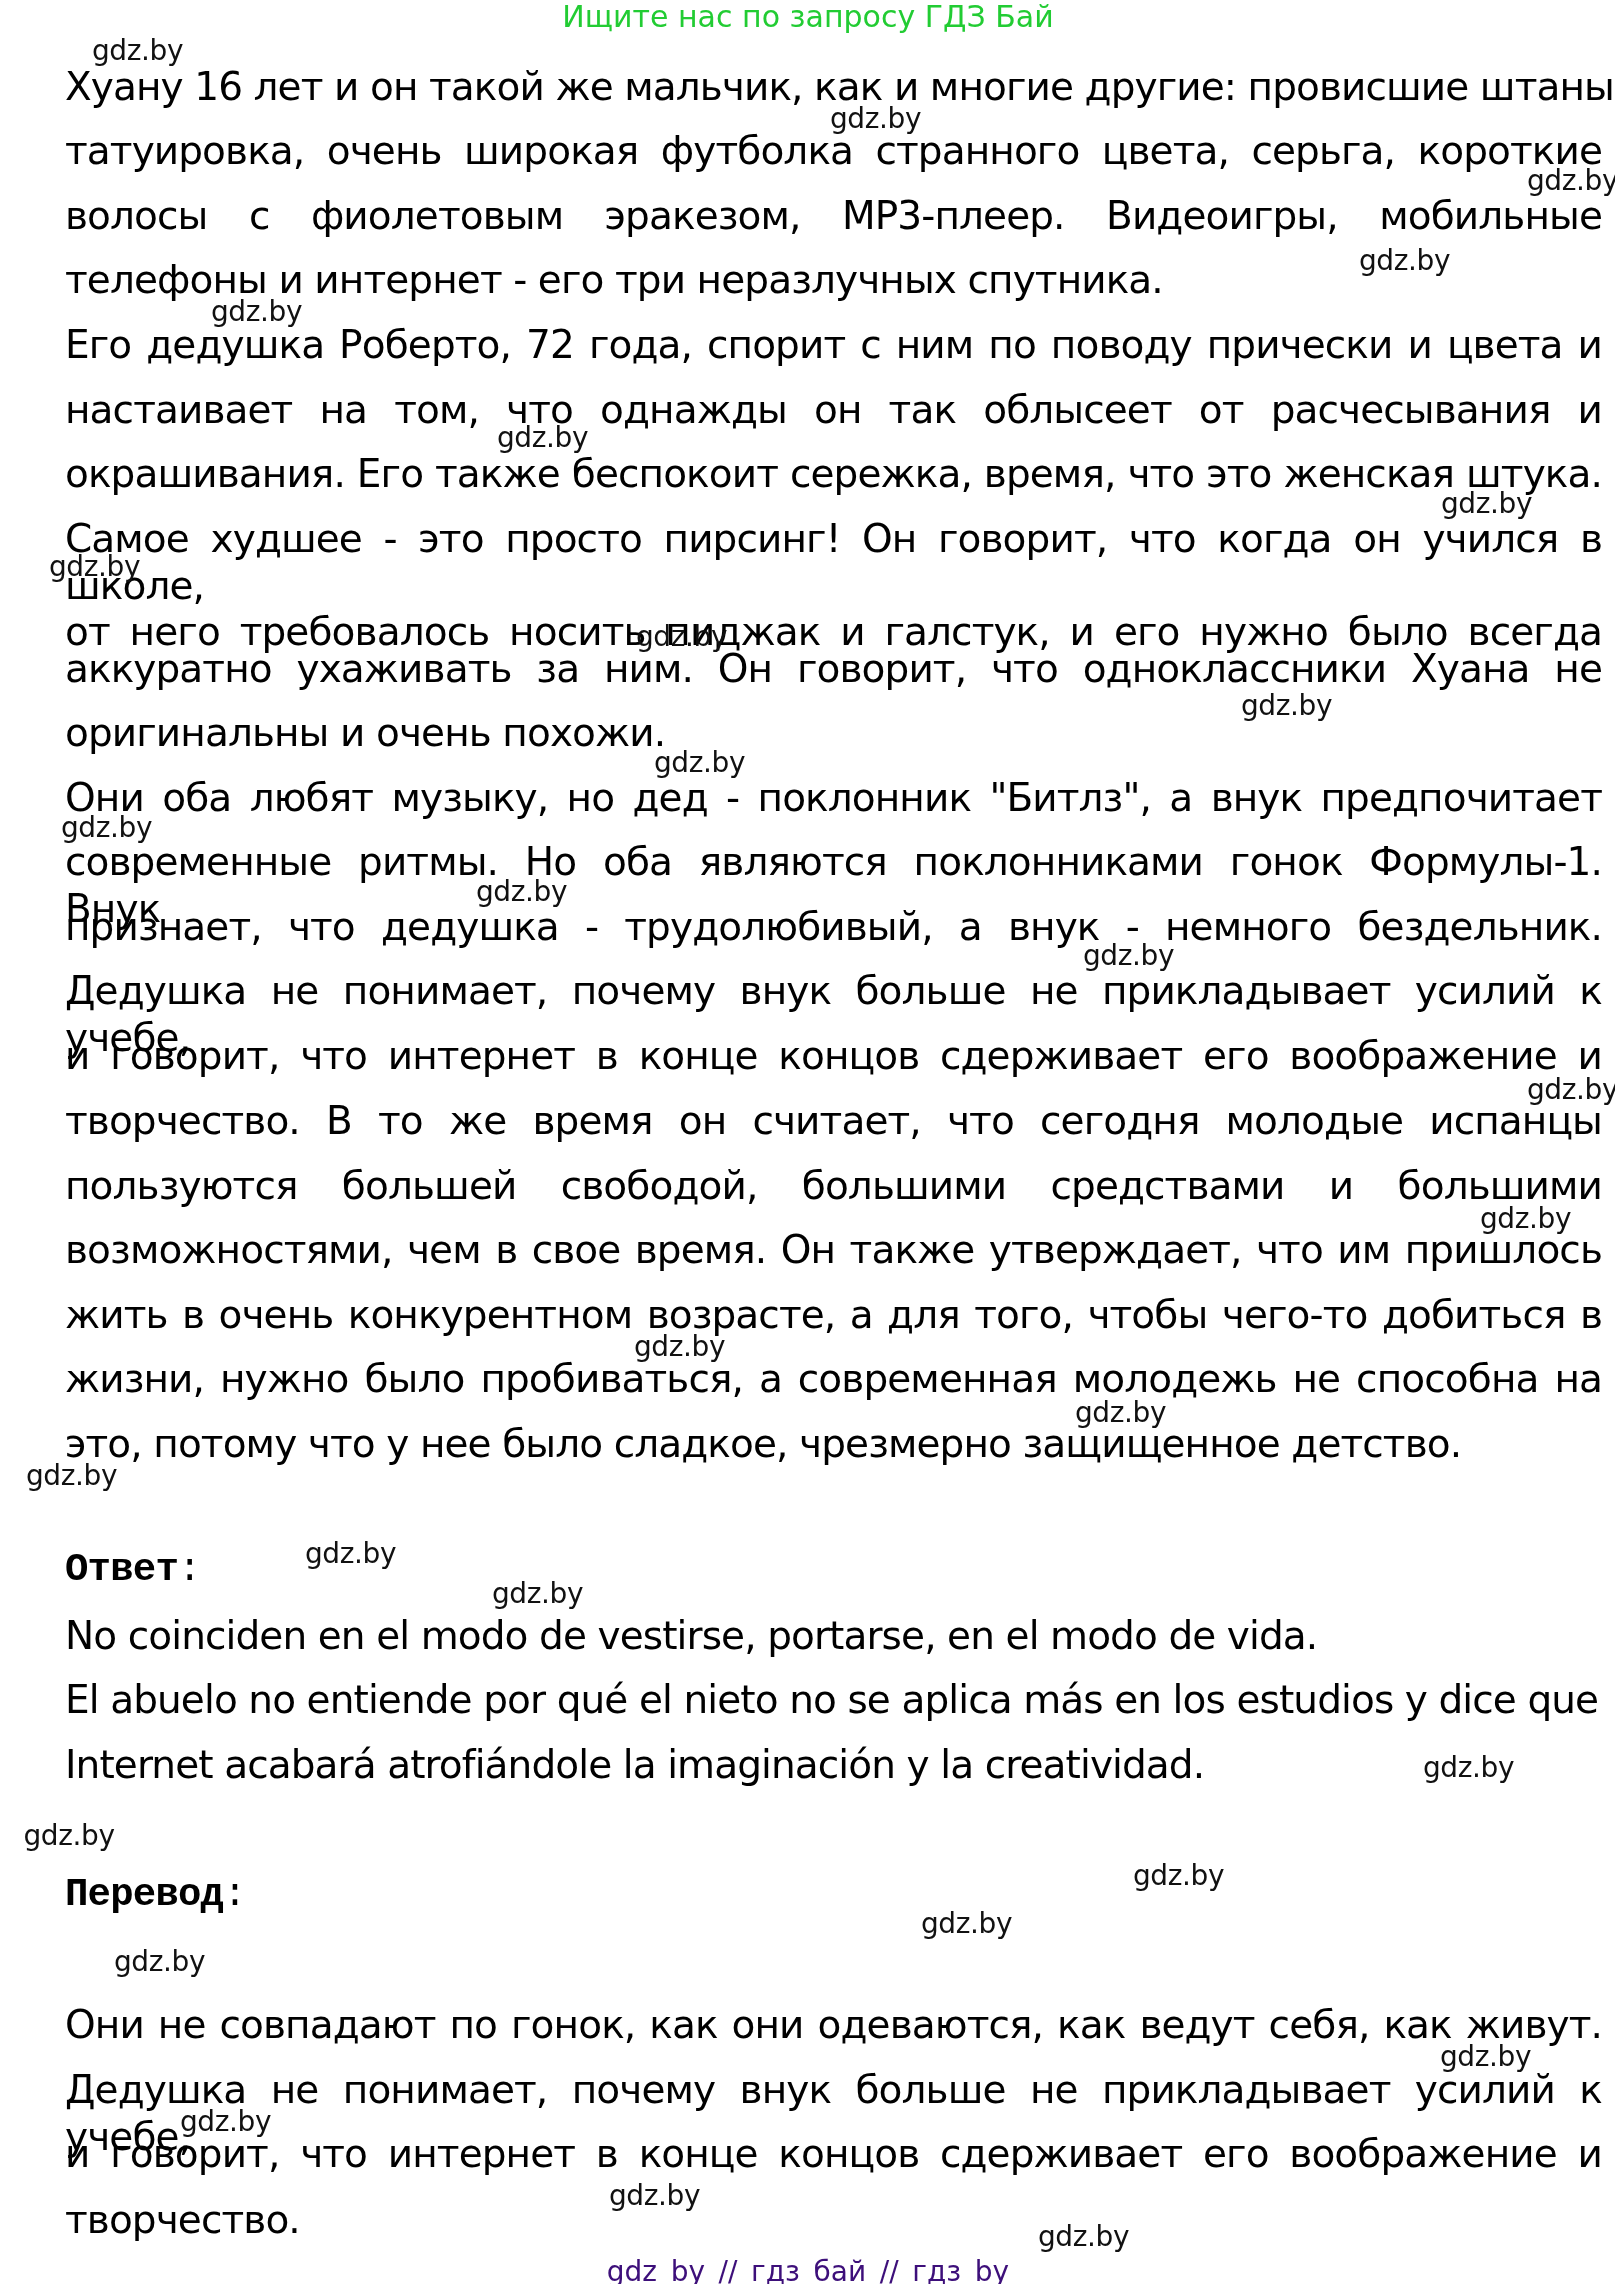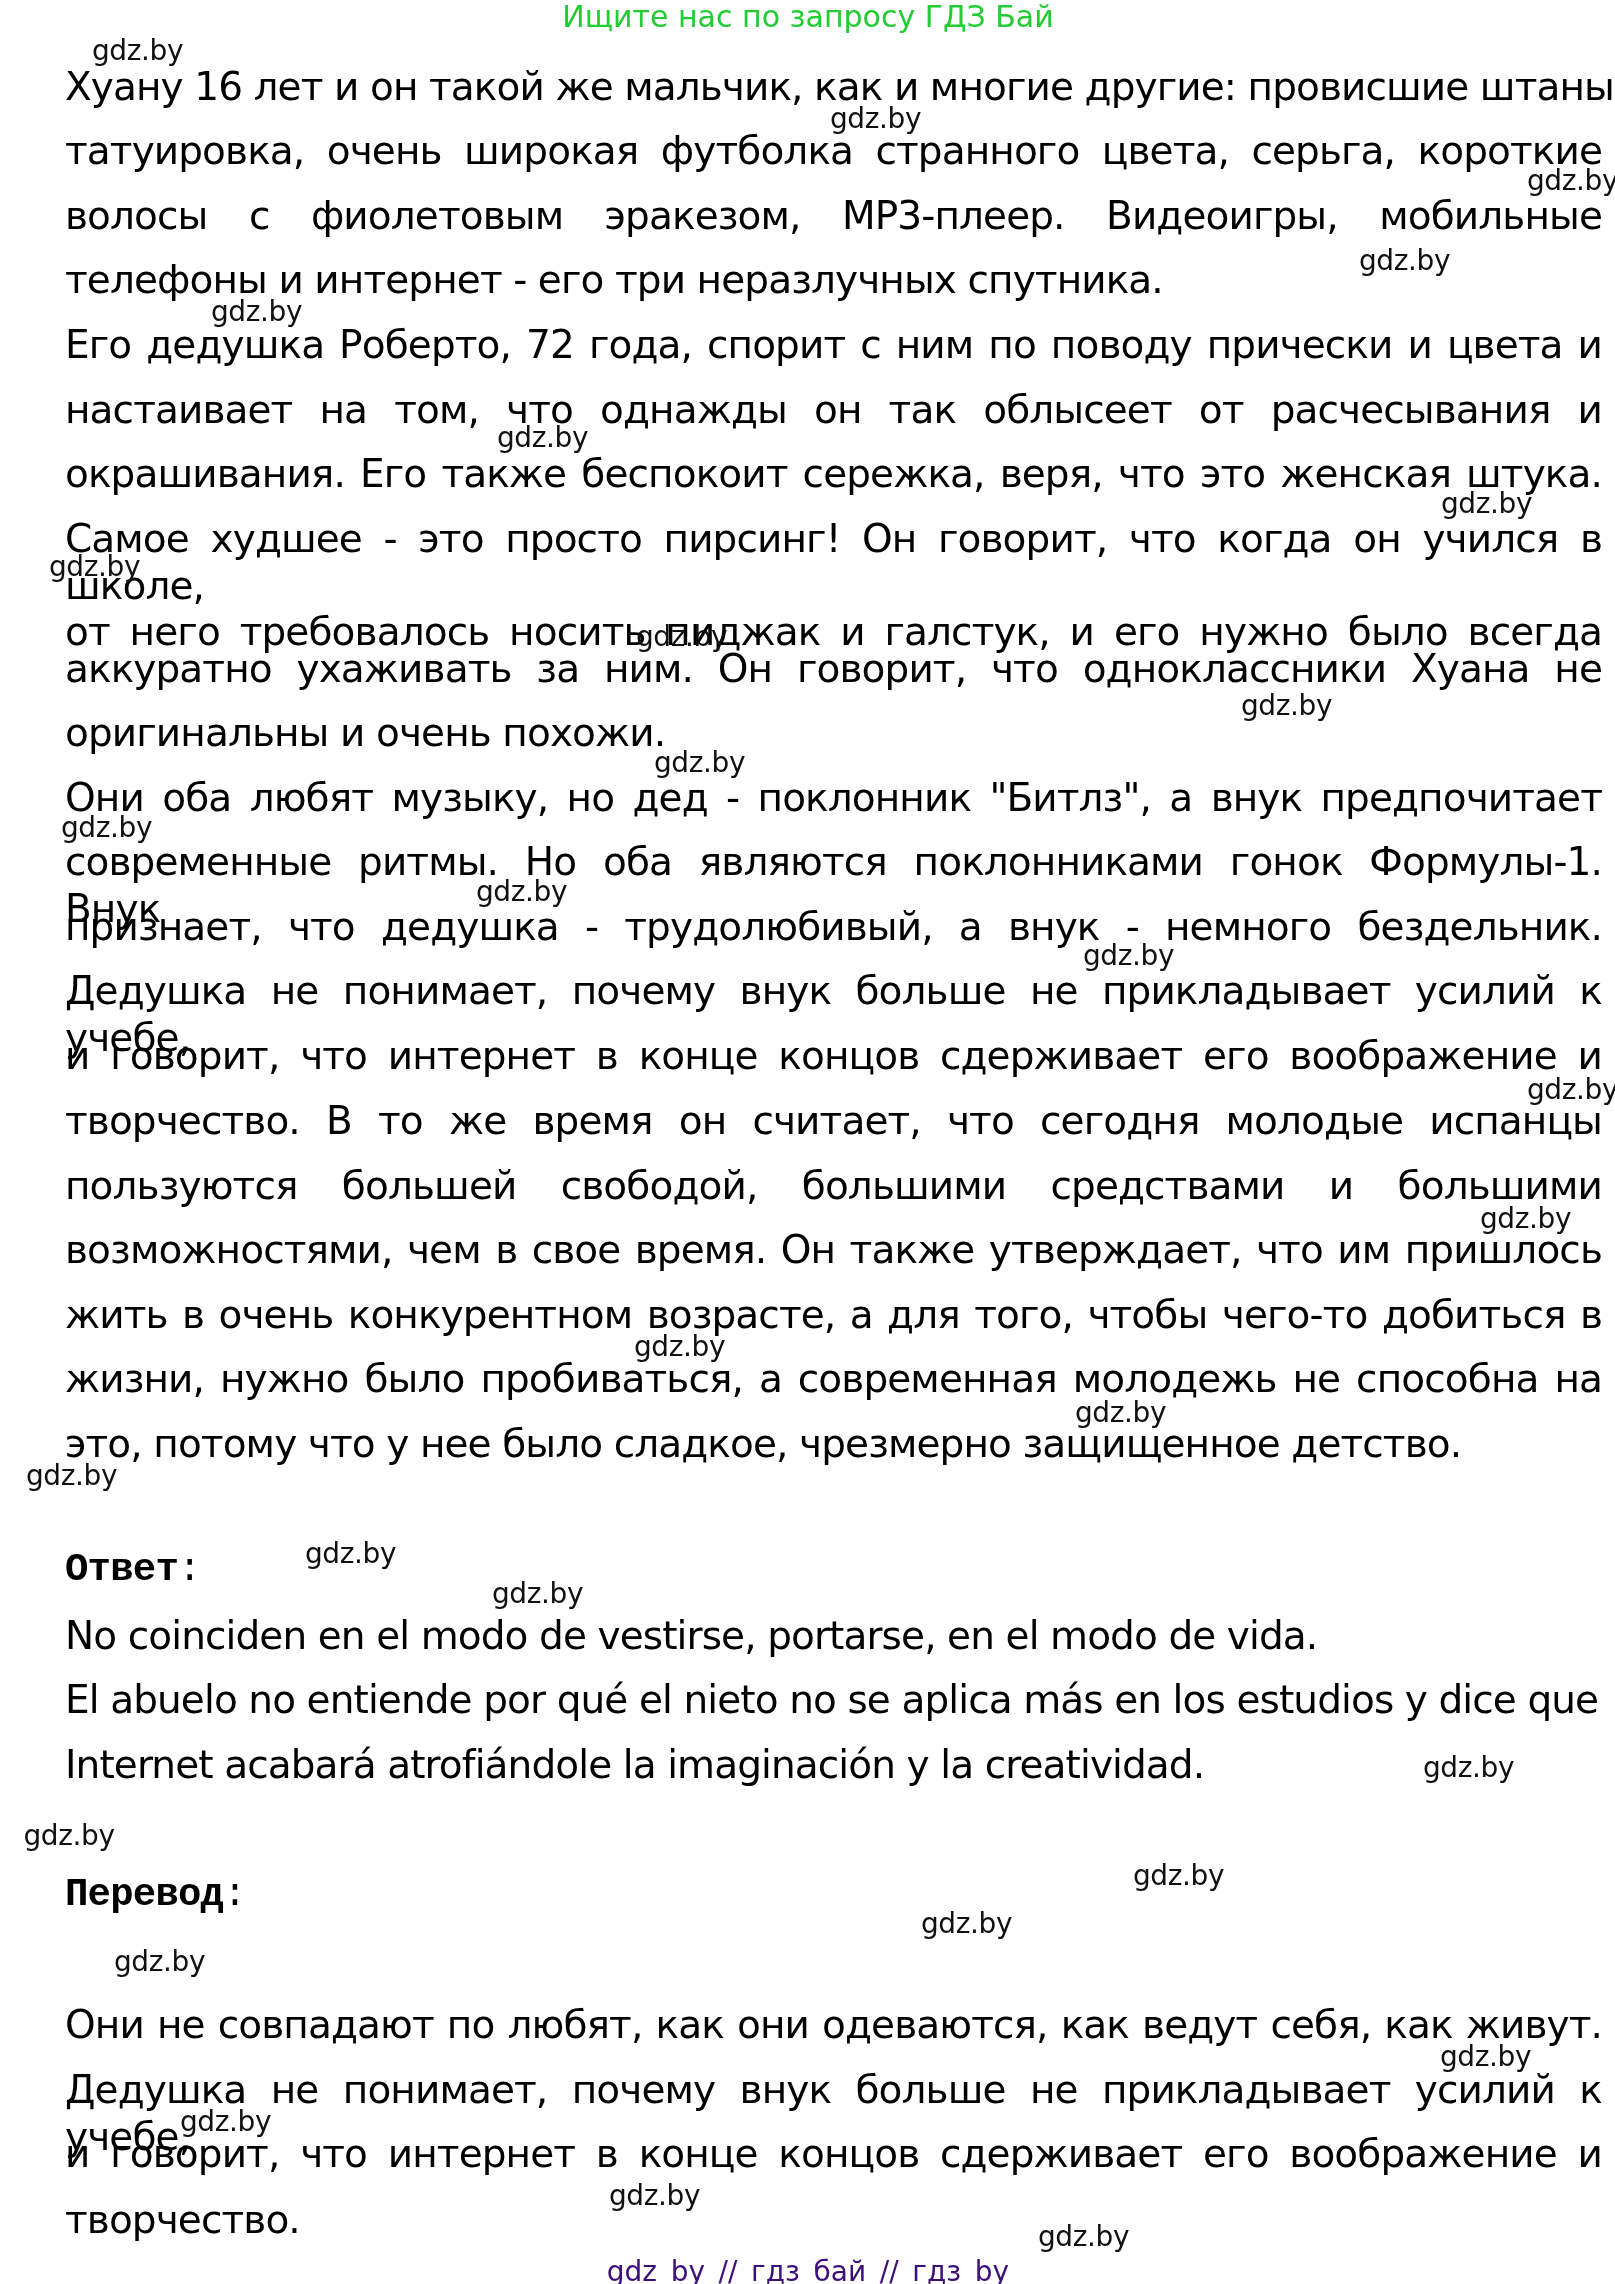--- a/index.html
+++ b/index.html
@@ -17,21 +17,21 @@
 
 <div class="header">Ищите нас по запросу ГДЗ Бай</div>
 
 <div>
   <div class="body-line" style="top:63px">Хуану 16 лет и он такой же мальчик, как и многие другие: провисшие штаны,</div>
   <div class="body-line just" style="top:127px">татуировка, очень широкая футболка странного цвета, серьга, короткие</div>
   <div class="body-line just" style="top:192px">волосы с фиолетовым эракезом, МР3-плеер.  Видеоигры, мобильные</div>
   <div class="body-line" style="top:256px">телефоны и интернет - его три неразлучных спутника.</div>
   <div class="body-line just" style="top:321px">Его дедушка Роберто, 72 года, спорит с ним по поводу прически и цвета и</div>
   <div class="body-line just" style="top:386px">настаивает на том, что однажды он так облысеет от расчесывания и</div>
-  <div class="body-line just" style="top:450px">окрашивания.  Его также беспокоит сережка, веря, что это женская штука.</div>
+  <div class="body-line just" style="top:450px">окрашивания.  Его также беспокоит сережка, время, что это женская штука.</div>
   <div class="body-line just" style="top:515px">Самое худшее - это просто пирсинг! Он говорит, что когда он учился в школе,</div>
   <div class="body-line just" style="top:608px">от него требовалось носить пиджак и галстук, и его нужно было всегда</div>
   <div class="body-line just" style="top:645px">аккуратно ухаживать за ним. Он говорит, что одноклассники Хуана не</div>
   <div class="body-line" style="top:709px">оригинальны и очень похожи.</div>
   <div class="body-line just" style="top:774px">Они оба любят музыку, но дед - поклонник "Битлз", а внук предпочитает</div>
   <div class="body-line just" style="top:838px">современные ритмы. Но оба являются поклонниками гонок Формулы-1. Внук</div>
   <div class="body-line just" style="top:903px">признает, что дедушка - трудолюбивый, а внук - немного бездельник.</div>
   <div class="body-line just" style="top:967px">Дедушка не понимает, почему внук больше не прикладывает усилий к учебе,</div>
   <div class="body-line just" style="top:1032px">и говорит, что интернет в конце концов сдерживает его воображение и</div>
   <div class="body-line just" style="top:1097px">творчество.  В то же время он считает, что сегодня молодые испанцы</div>
@@ -41,21 +41,21 @@
   <div class="body-line just" style="top:1355px">жизни, нужно было пробиваться, а современная молодежь не способна на</div>
   <div class="body-line" style="top:1420px">это, потому что у нее было сладкое, чрезмерно защищенное детство.</div>
 </div>
 
 <div class="heading" style="top:1547px"><span>Ответ</span><span class="colon">:</span></div>
 <div class="body-line" style="top:1612px">No coinciden en el modo de vestirse, portarse, en el modo de vida.</div>
 <div class="body-line" style="top:1676px">El abuelo no entiende por qué el nieto no se aplica más en los estudios y dice que</div>
 <div class="body-line" style="top:1741px">Internet acabará atrofiándole la imaginación y la creatividad.</div>
 
 <div class="heading" style="top:1872px"><span>Перевод</span><span class="colon">:</span></div>
-<div class="body-line just" style="top:2001px">Они не совпадают по любят, как они одеваются, как ведут себя, как живут.</div>
+<div class="body-line just" style="top:2001px">Они не совпадают по гонок, как они одеваются, как ведут себя, как живут.</div>
 <div class="body-line just" style="top:2066px">Дедушка не понимает, почему внук больше не прикладывает усилий к учебе,</div>
 <div class="body-line just" style="top:2130px">и говорит, что интернет в конце концов сдерживает его воображение и</div>
 <div class="body-line" style="top:2196px">творчество.</div>
 
 <div class="wm" style="left:92px;top:38px">gdz.by</div>
 <div class="wm" style="left:830px;top:106px">gdz.by</div>
 <div class="wm" style="left:1527px;top:168px">gdz.by</div>
 <div class="wm" style="left:1359px;top:248px">gdz.by</div>
 <div class="wm" style="left:211px;top:299px">gdz.by</div>
 <div class="wm" style="left:497px;top:425px">gdz.by</div>

